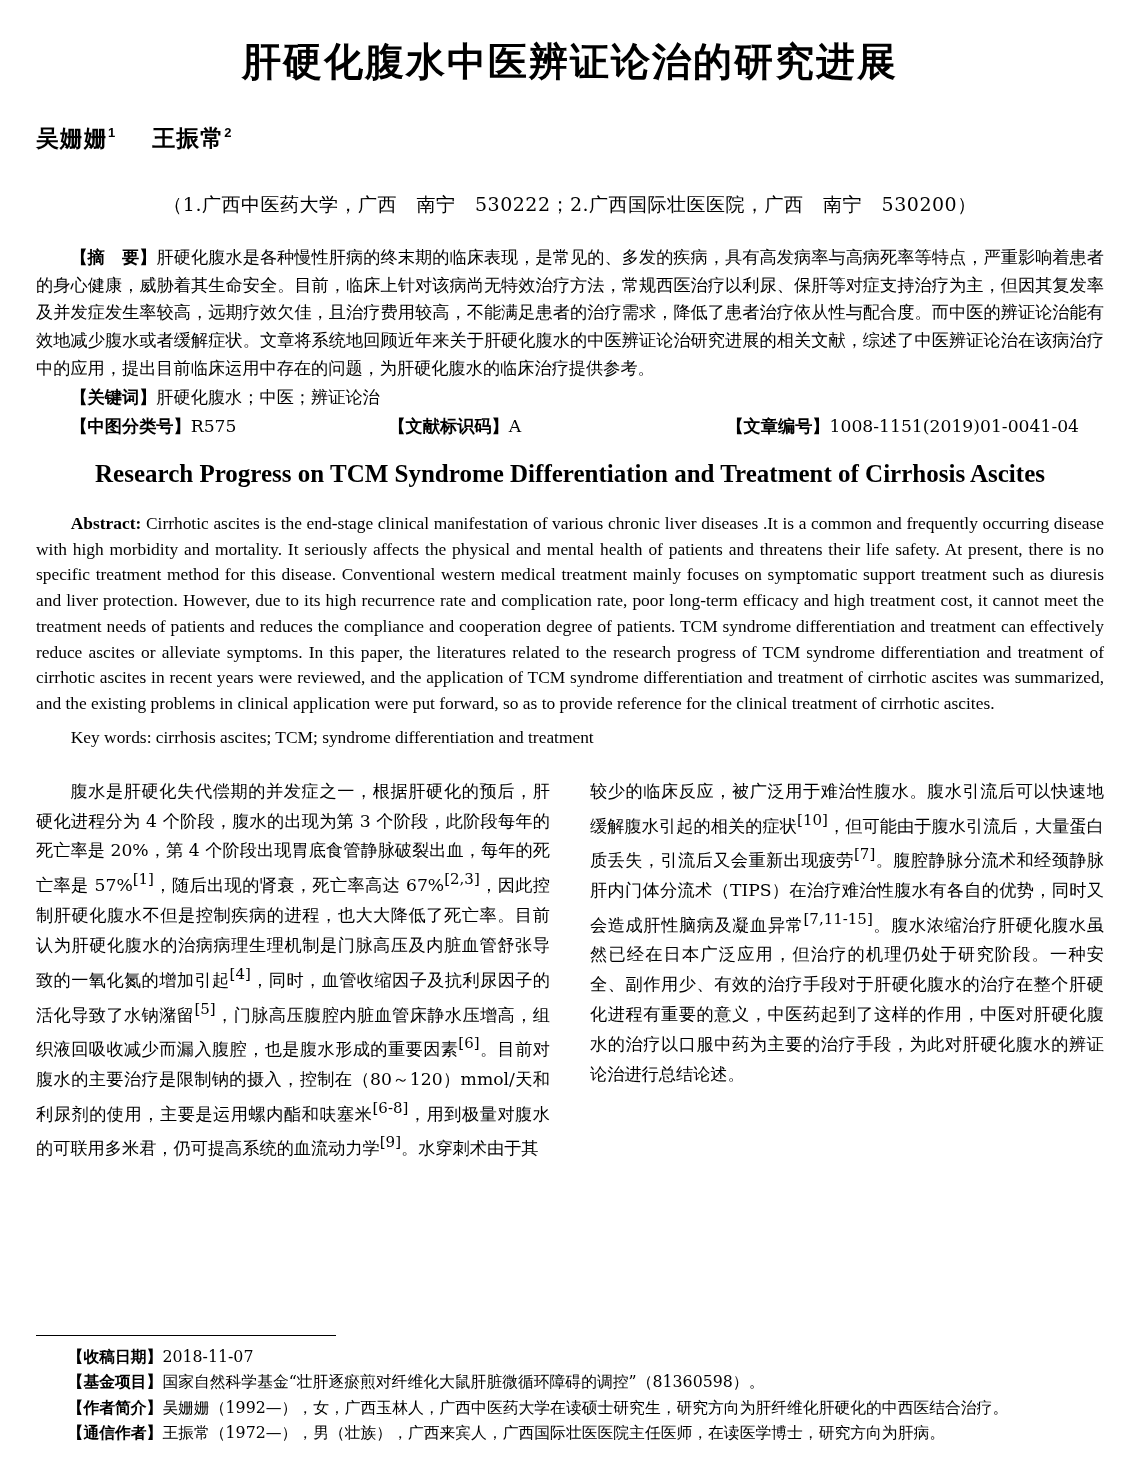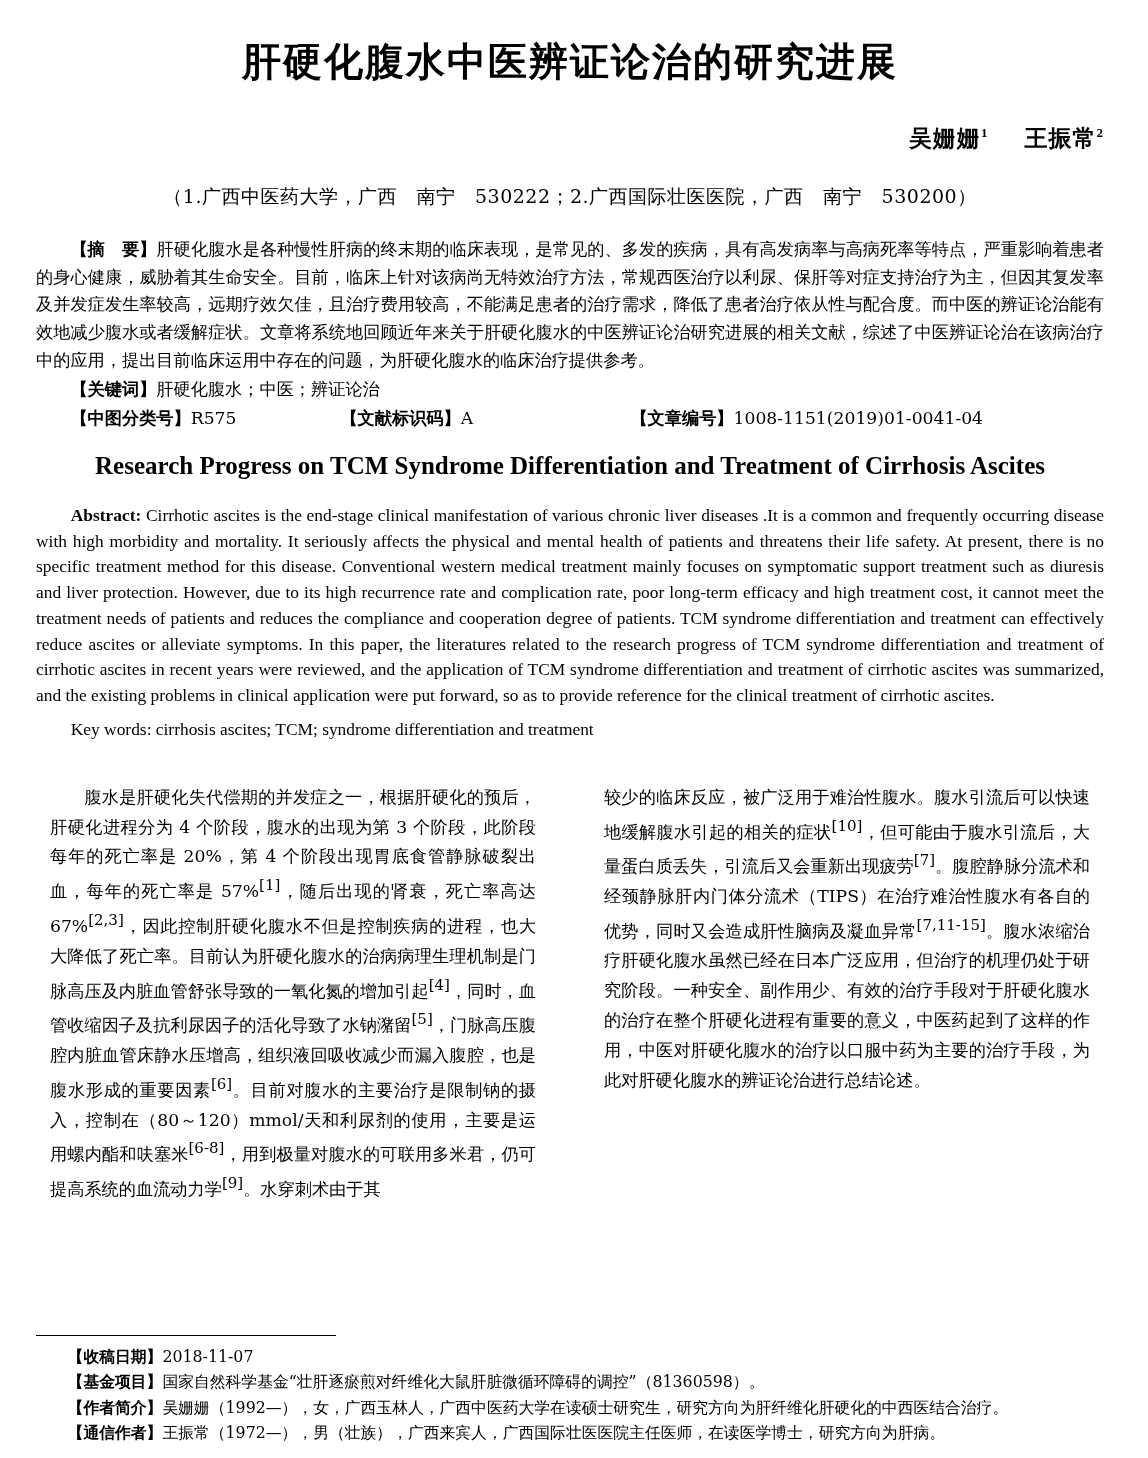--- a/index.html
+++ b/index.html
@@ -25,40 +25,40 @@
   .cn-title {
     text-align: center;
     font-family: "DejaVu Sans", sans-serif;
     font-weight: bold;
     font-size: 39px;
     letter-spacing: 2px;
     margin: 14px 0 0 0;
     line-height: 1.25;
   }
   .authors {
-    text-align: right;
-    font-family: Liberation Serif, serif;
+    text-align: left;
+    font-family: Liberation Sans, sans-serif;
     font-weight: bold;
     font-size: 23px;
     margin-top: 36px;
     letter-spacing: 1px;
   }
   .authors sup {
     font-size: 13px;
     font-weight: bold;
     vertical-align: super;
   }
   .author-gap {
     display: inline-block;
     width: 36px;
   }
   .affil {
     text-align: center;
     font-size: 19px;
-    margin-top: 30px;
+    margin-top: 38px;
     letter-spacing: 0.5px;
     font-family: "DejaVu Serif", serif;
   }
   .abstract-cn {
     margin-top: 26px;
     font-size: 17.2px;
     line-height: 1.62;
     text-align: justify;
     text-justify: inter-ideograph;
     font-family: "DejaVu Serif", serif;
@@ -75,20 +75,21 @@
     font-family: "DejaVu Serif", serif;
     text-indent: 2em;
   }
   .meta-row {
     font-size: 17.2px;
     line-height: 1.66;
     font-family: "DejaVu Serif", serif;
     display: flex;
     text-indent: 0;
     padding-left: 2em;
+    gap: 48px;
   }
   .meta-row .c1 { width: 270px; }
   .meta-row .c2 { width: 290px; }
   .meta-row .c3 { flex: 1; }
   .bold { font-weight: bold; }
   .en-title {
     text-align: center;
     font-weight: bold;
     font-size: 25px;
     line-height: 1.28;
@@ -118,21 +119,21 @@
   }
   .col {
     width: 518px;
     font-size: 17.2px;
     line-height: 1.74;
     text-align: justify;
     text-justify: inter-ideograph;
     font-family: "DejaVu Serif", serif;
   }
   .col p {
-    margin: 14px;
+    margin: 0;
     text-indent: 2em;
   }
   .col p.cont {
     text-indent: 0;
   }
   sup {
     font-size: 15px;
     vertical-align: super;
   }
   .footnotes {

